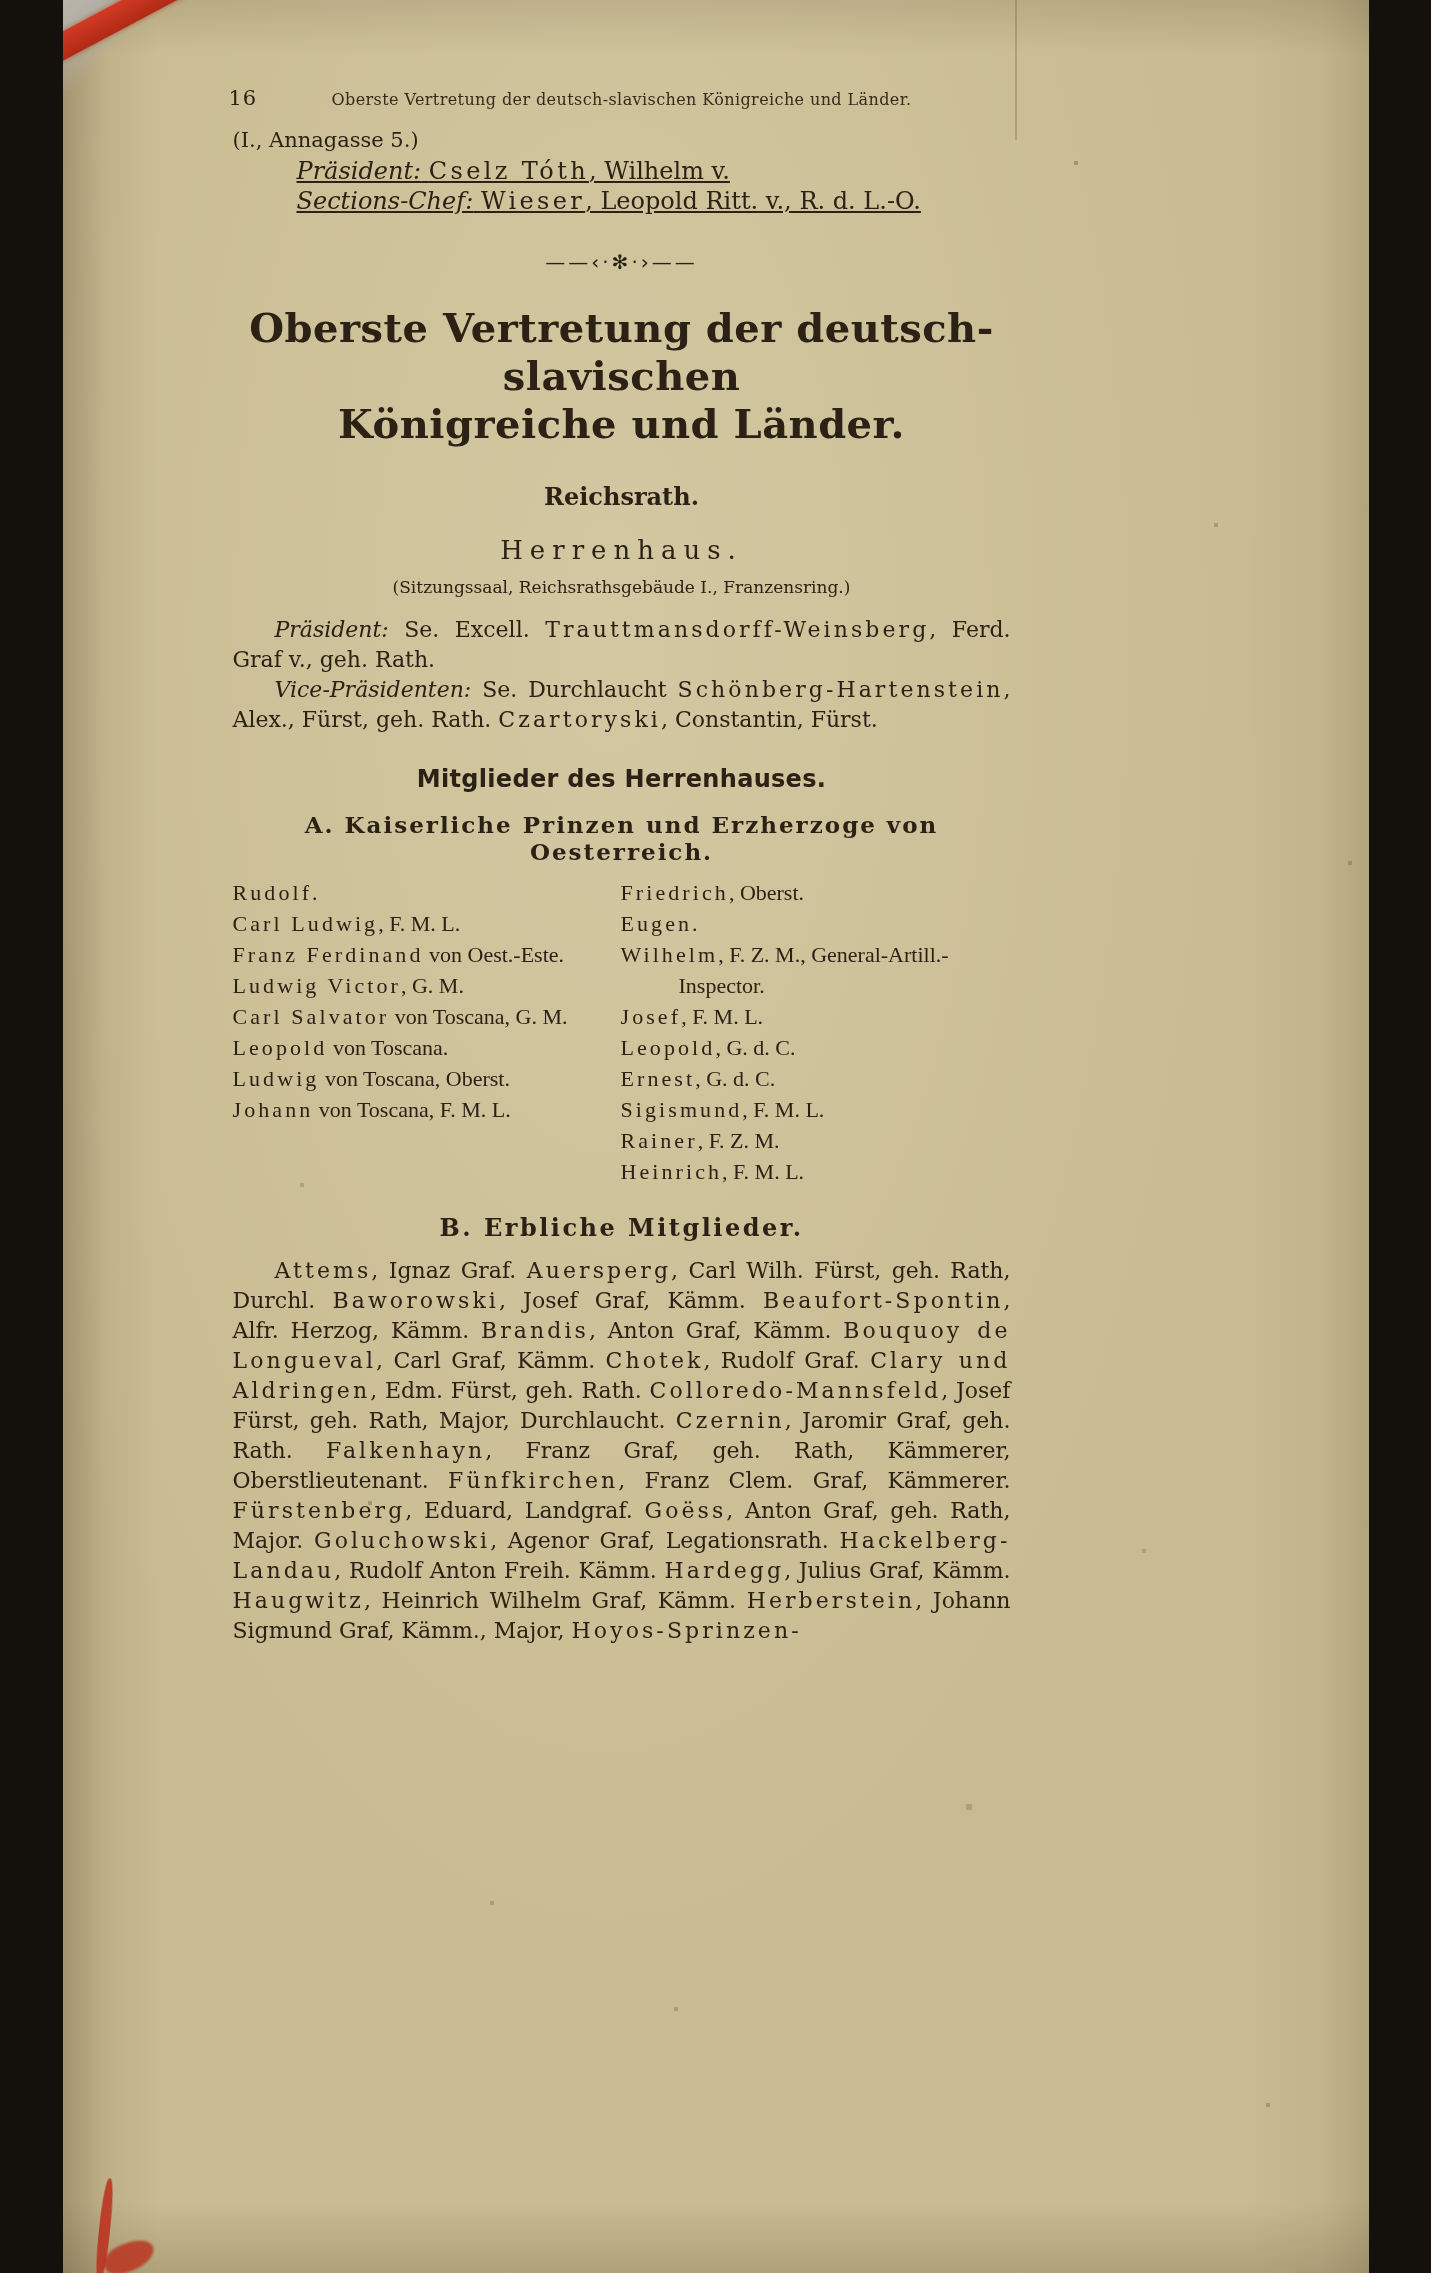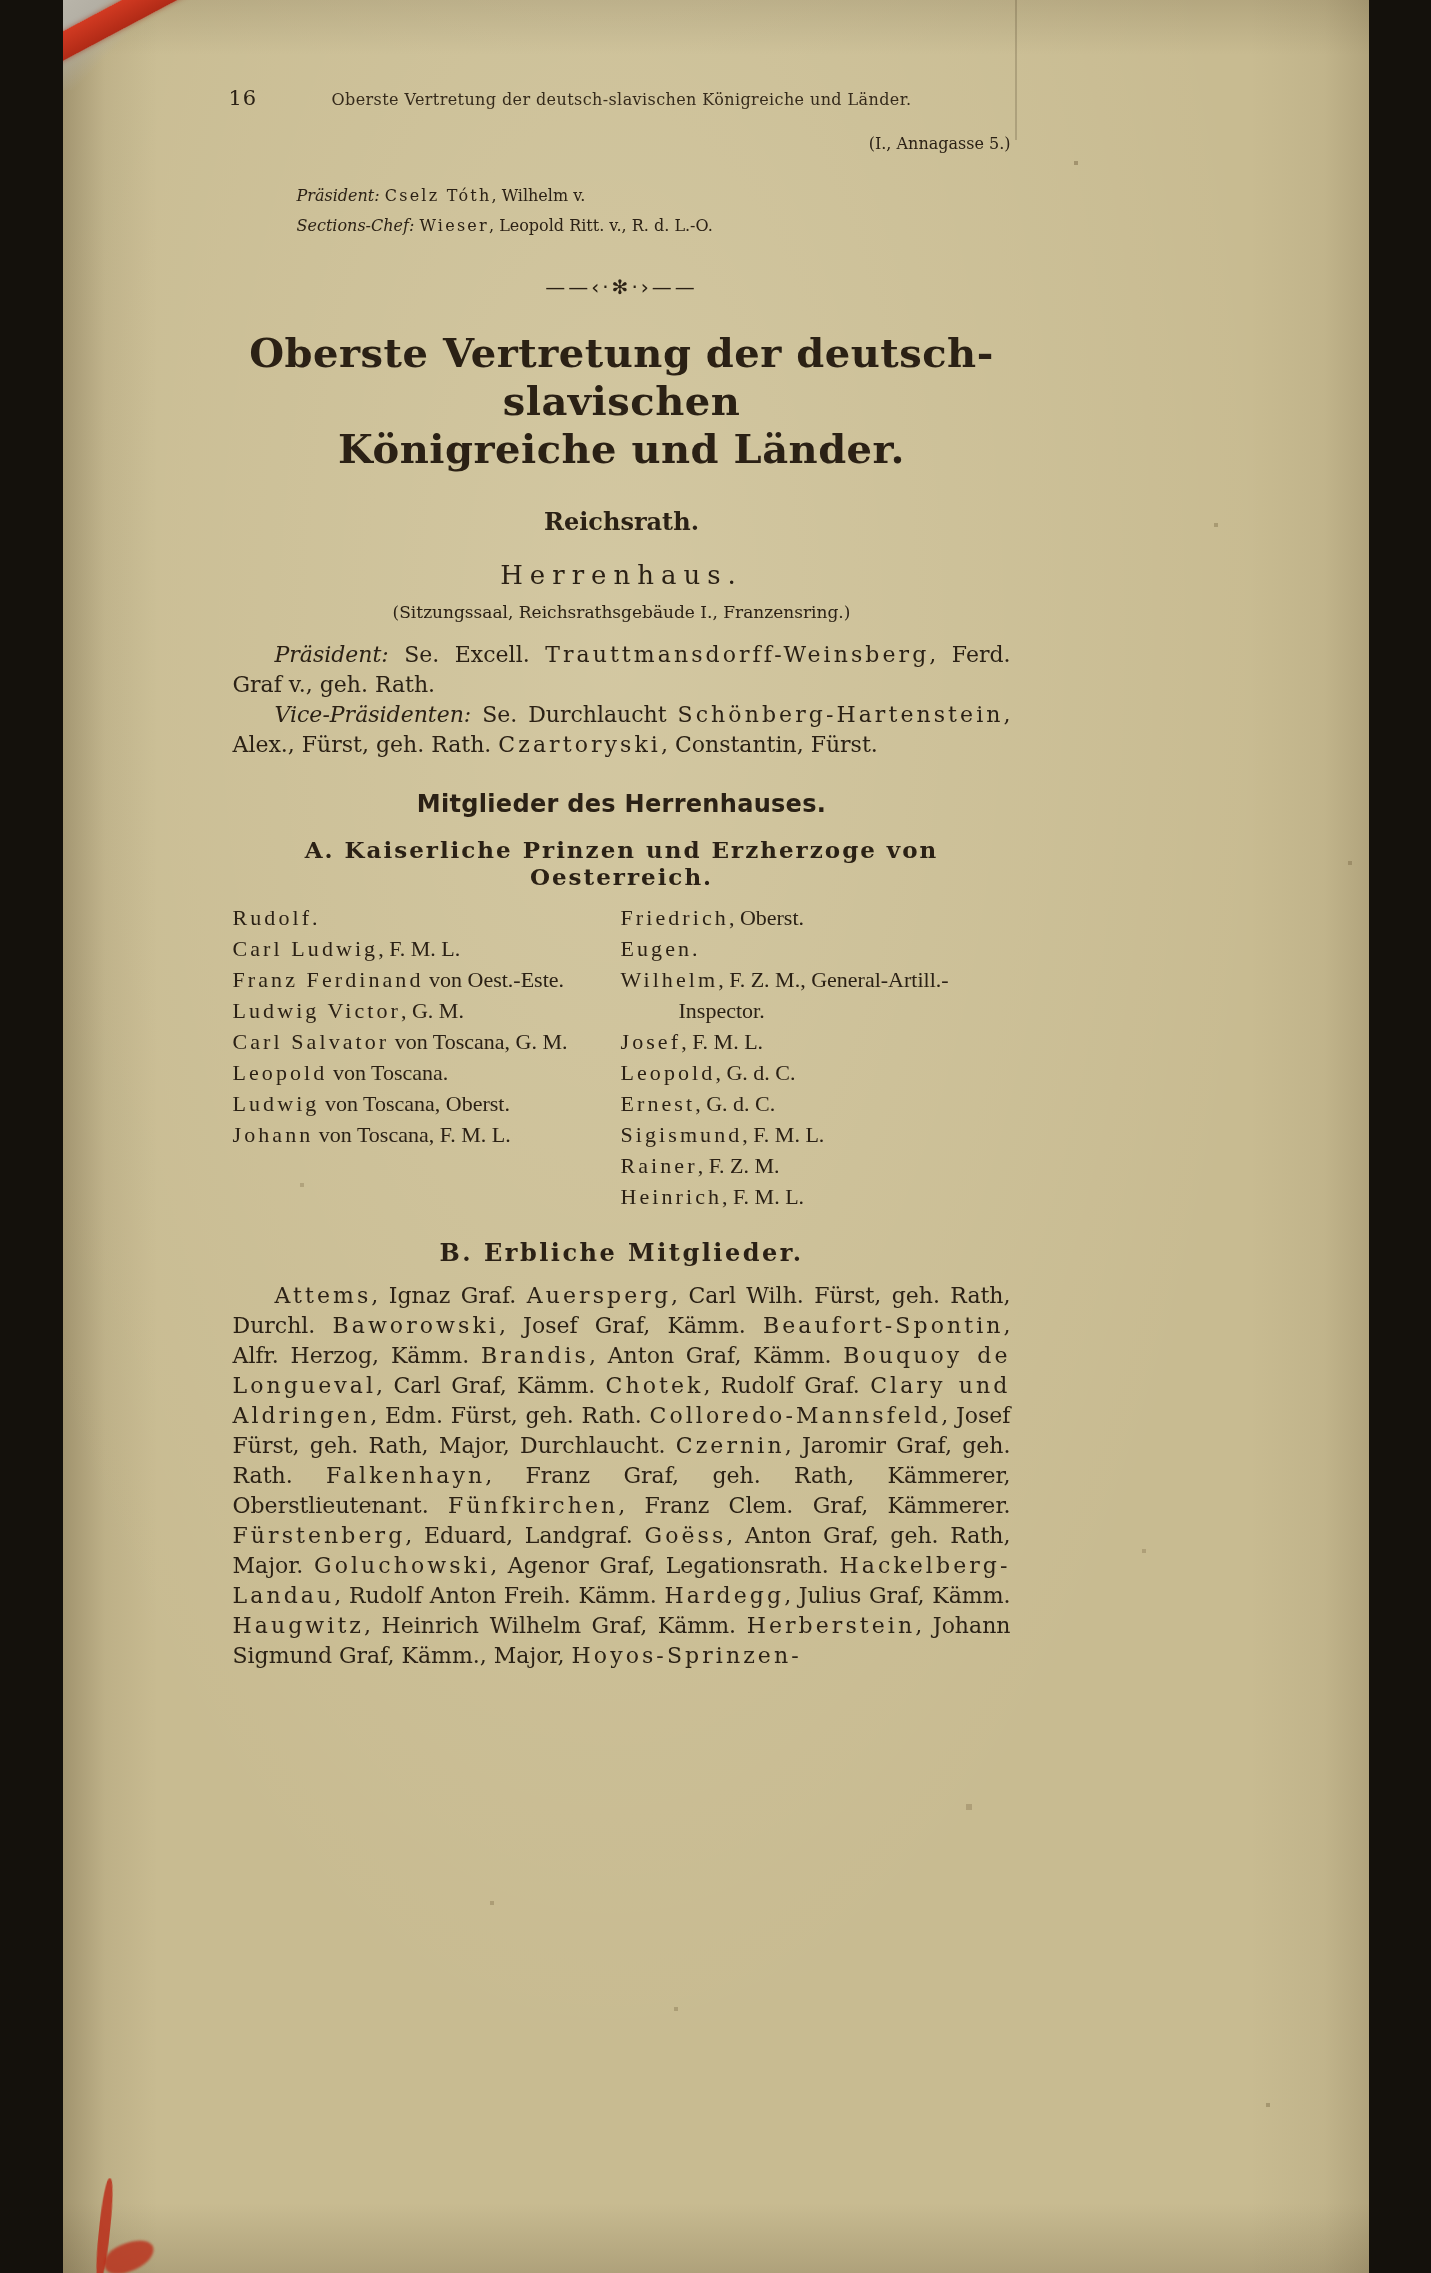--- a/index.html
+++ b/index.html
@@ -43,22 +43,22 @@
       428px 1902px 0 1px rgba(70,50,20,0.22),
       1286px 862px 0 1px rgba(70,50,20,0.24),
       238px 1184px 0 1px rgba(70,50,20,0.20),
       1080px 1550px 0 1px rgba(70,50,20,0.20);}
   
   .inner{position:absolute;left:170px;top:90px;width:778px;}
   .running-row{position:relative;height:26px;text-align:center;}
   .pagenum{position:absolute;left:-4px;top:-4px;font-size:21px;letter-spacing:1px;}
   .running{font-size:16px;letter-spacing:0.4px;color:#352a1b;}
   .rh-title{margin:36px 0 0;font-size:30px;font-weight:700;text-align:center;letter-spacing:0.5px;}
-  .addr{margin-top:18px;font-size:16px;text-align:right;}
-  .officials{margin-top:28px;margin-left:64px;font-size:16px;line-height:30px;}
+  .addr{margin-top:12px;font-size:21px;text-align:left;}
+  .officials{margin-top:4px;margin-left:64px;font-size:24px;line-height:30px;text-decoration:underline;}
   .officials p{margin:0;}
   .ornament{margin-top:34px;text-align:center;font-size:20px;letter-spacing:3px;
     font-family:"DejaVu Sans","Liberation Sans",sans-serif;color:#2b2115;}
   .main-title{margin:30px 0 0;font-size:40px;line-height:48px;text-align:center;font-weight:700;letter-spacing:0.5px;}
   .main-title .tl{display:block;}
   .reichsrath{margin:34px 0 0;font-size:24px;font-weight:700;text-align:center;}
   .herrenhaus{margin:24px 0 0;font-size:26px;font-weight:400;text-align:center;letter-spacing:7px;}
   .venue{margin-top:12px;font-size:17px;text-align:center;}
   .para{margin:0;font-size:22px;line-height:30px;text-align:justify;}
   .p-first{margin-top:18px;}

